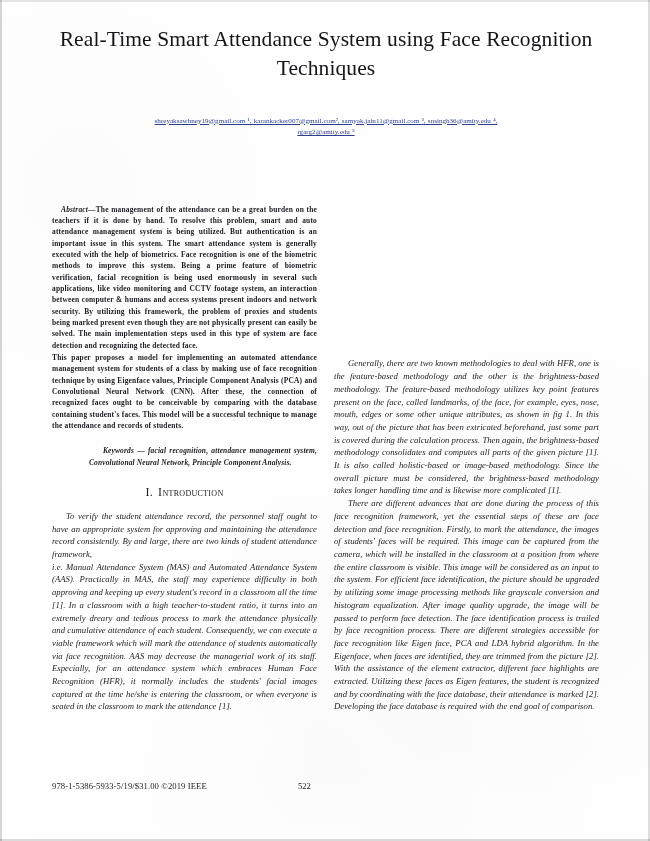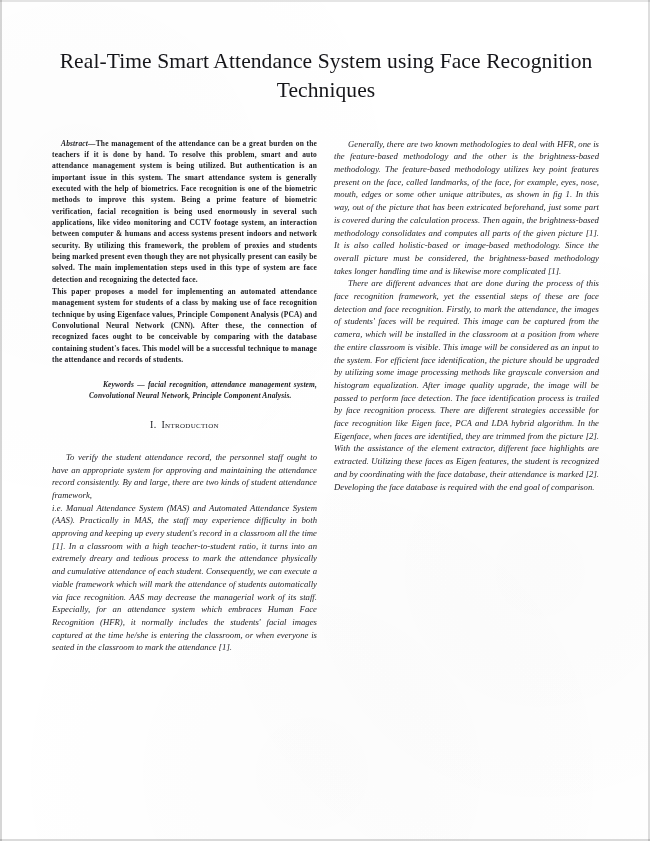--- a/index.html
+++ b/index.html
@@ -39,21 +39,21 @@
     position: absolute;
     left: 52px;
     top: 0;
     width: 548px;
     height: 841px;
   }
 
   
   .title {
     margin: 0;
-    padding-top: 47px;
+    padding-top: 25px;
     font-family: "Liberation Serif", serif;
     font-size: 21.5px;
     font-weight: normal;
     line-height: 1.34;
     text-align: center;
     color: #16161a;
     letter-spacing: 0.1px;
   }
 
   
@@ -84,20 +84,21 @@
     padding: 0 14px;
   }
   .emails-line .e2 { display: block; }
 
   
   .cols {
     margin-top: 28px;
     display: flex;
     gap: 17px;
     height: 546px;
+    align-items: flex-end;
   }
   .col {
     width: 265px;
     flex: 0 0 265px;
   }
   p {
     margin: 0;
     text-align: justify;
     color: #1b1b20;
   }
@@ -124,23 +125,23 @@
     font-style: italic;
     letter-spacing: 0.15px;
     text-indent: 14px;
     text-align: justify;
     margin-left: 37px;
   }
   .keywords .kw-label { font-style: italic; }
 
   .section-head {
     margin-top: 17px;
-    margin-bottom: 21px;
+    margin-bottom: 10px;
     text-align: center;
-    font-size: 10px;
+    font-size: 12px;
     font-variant: small-caps;
     letter-spacing: 0.3px;
     color: #1b1b20;
   }
   .section-head .numeral { margin-right: 5px; }
 
   .body-p {
     font-size: 8.7px;
     line-height: 1.46;
     text-indent: 14px;
@@ -181,20 +182,22 @@
   <div class="page-edge-r"></div>
   <div class="page-edge-t"></div>
   <div class="page-edge-b"></div>
 
   <div class="content">
 
     <h1 class="title">Real-Time Smart Attendance System using Face Recognition Techniques</h1>
 
     <div class="authors-block">
       <div class="emails-line">
+        <span class="e1">shreyaksawhney19@gmail.com ¹, karankacker007@gmail.com², samyak.jain11@gmail.com ³, snsingh36@amity.edu ⁴,</span>
+        <span class="e2">rgarg2@amity.edu ⁵</span>
       </div>
     </div>
 
     <div class="cols">
 
       <div class="col">
         <p class="abstract-p"><span class="lead">Abstract—</span><span>The management of the attendance can be a great burden on the teachers if it is done by hand. To resolve this problem, smart and auto attendance management system is being utilized. But authentication is an important issue in this system. The smart attendance system is generally executed with the help of biometrics. Face recognition is one of the biometric methods to improve this system. Being a prime feature of biometric verification, facial recognition is being used enormously in several such applications, like video monitoring and CCTV footage system, an interaction between computer &amp; humans and access systems present indoors and network security. By utilizing this framework, the problem of proxies and students being marked present even though they are not physically present can easily be solved. The main implementation steps used in this type of system are face detection and recognizing the detected face.</span></p>
         <p class="abstract-p abstract-p2">This paper proposes a model for implementing an automated attendance management system for students of a class by making use of face recognition technique by using Eigenface values, Principle Component Analysis (PCA) and Convolutional Neural Network (CNN). After these, the connection of recognized faces ought to be conceivable by comparing with the database containing student's faces. This model will be a successful technique to manage the attendance and records of students.</p>
         <p class="keywords"><span class="kw-label">Keywords —</span> <span>facial recognition, attendance management system, Convolutional Neural Network, Principle Component Analysis.</span></p>
 
@@ -205,13 +208,17 @@
       </div>
 
       <div class="col">
         <p class="body-p">Generally, there are two known methodologies to deal with HFR, one is the feature-based methodology and the other is the brightness-based methodology. The feature-based methodology utilizes key point features present on the face, called landmarks, of the face, for example, eyes, nose, mouth, edges or some other unique attributes, as shown in fig 1. In this way, out of the picture that has been extricated beforehand, just some part is covered during the calculation process. Then again, the brightness-based methodology consolidates and computes all parts of the given picture [1]. It is also called holistic-based or image-based methodology. Since the overall picture must be considered, the brightness-based methodology takes longer handling time and is likewise more complicated [1].</p>
         <p class="body-p">There are different advances that are done during the process of this face recognition framework, yet the essential steps of these are face detection and face recognition. Firstly, to mark the attendance, the images of students' faces will be required. This image can be captured from the camera, which will be installed in the classroom at a position from where the entire classroom is visible. This image will be considered as an input to the system. For efficient face identification, the picture should be upgraded by utilizing some image processing methods like grayscale conversion and histogram equalization. After image quality upgrade, the image will be passed to perform face detection. The face identification process is trailed by face recognition process. There are different strategies accessible for face recognition like Eigen face, PCA and LDA hybrid algorithm. In the Eigenface, when faces are identified, they are trimmed from the picture [2]. With the assistance of the element extractor, different face highlights are extracted. Utilizing these faces as Eigen features, the student is recognized and by coordinating with the face database, their attendance is marked [2]. Developing the face database is required with the end goal of comparison.</p>
       </div>
 
     </div>
   </div>
 
+  <div class="footer">
+    <div class="footer-isbn">978-1-5386-5933-5/19/$31.00 ©2019 IEEE</div>
+    <div class="footer-page">522</div>
+  </div>
 </div>
 
 </body></html>

